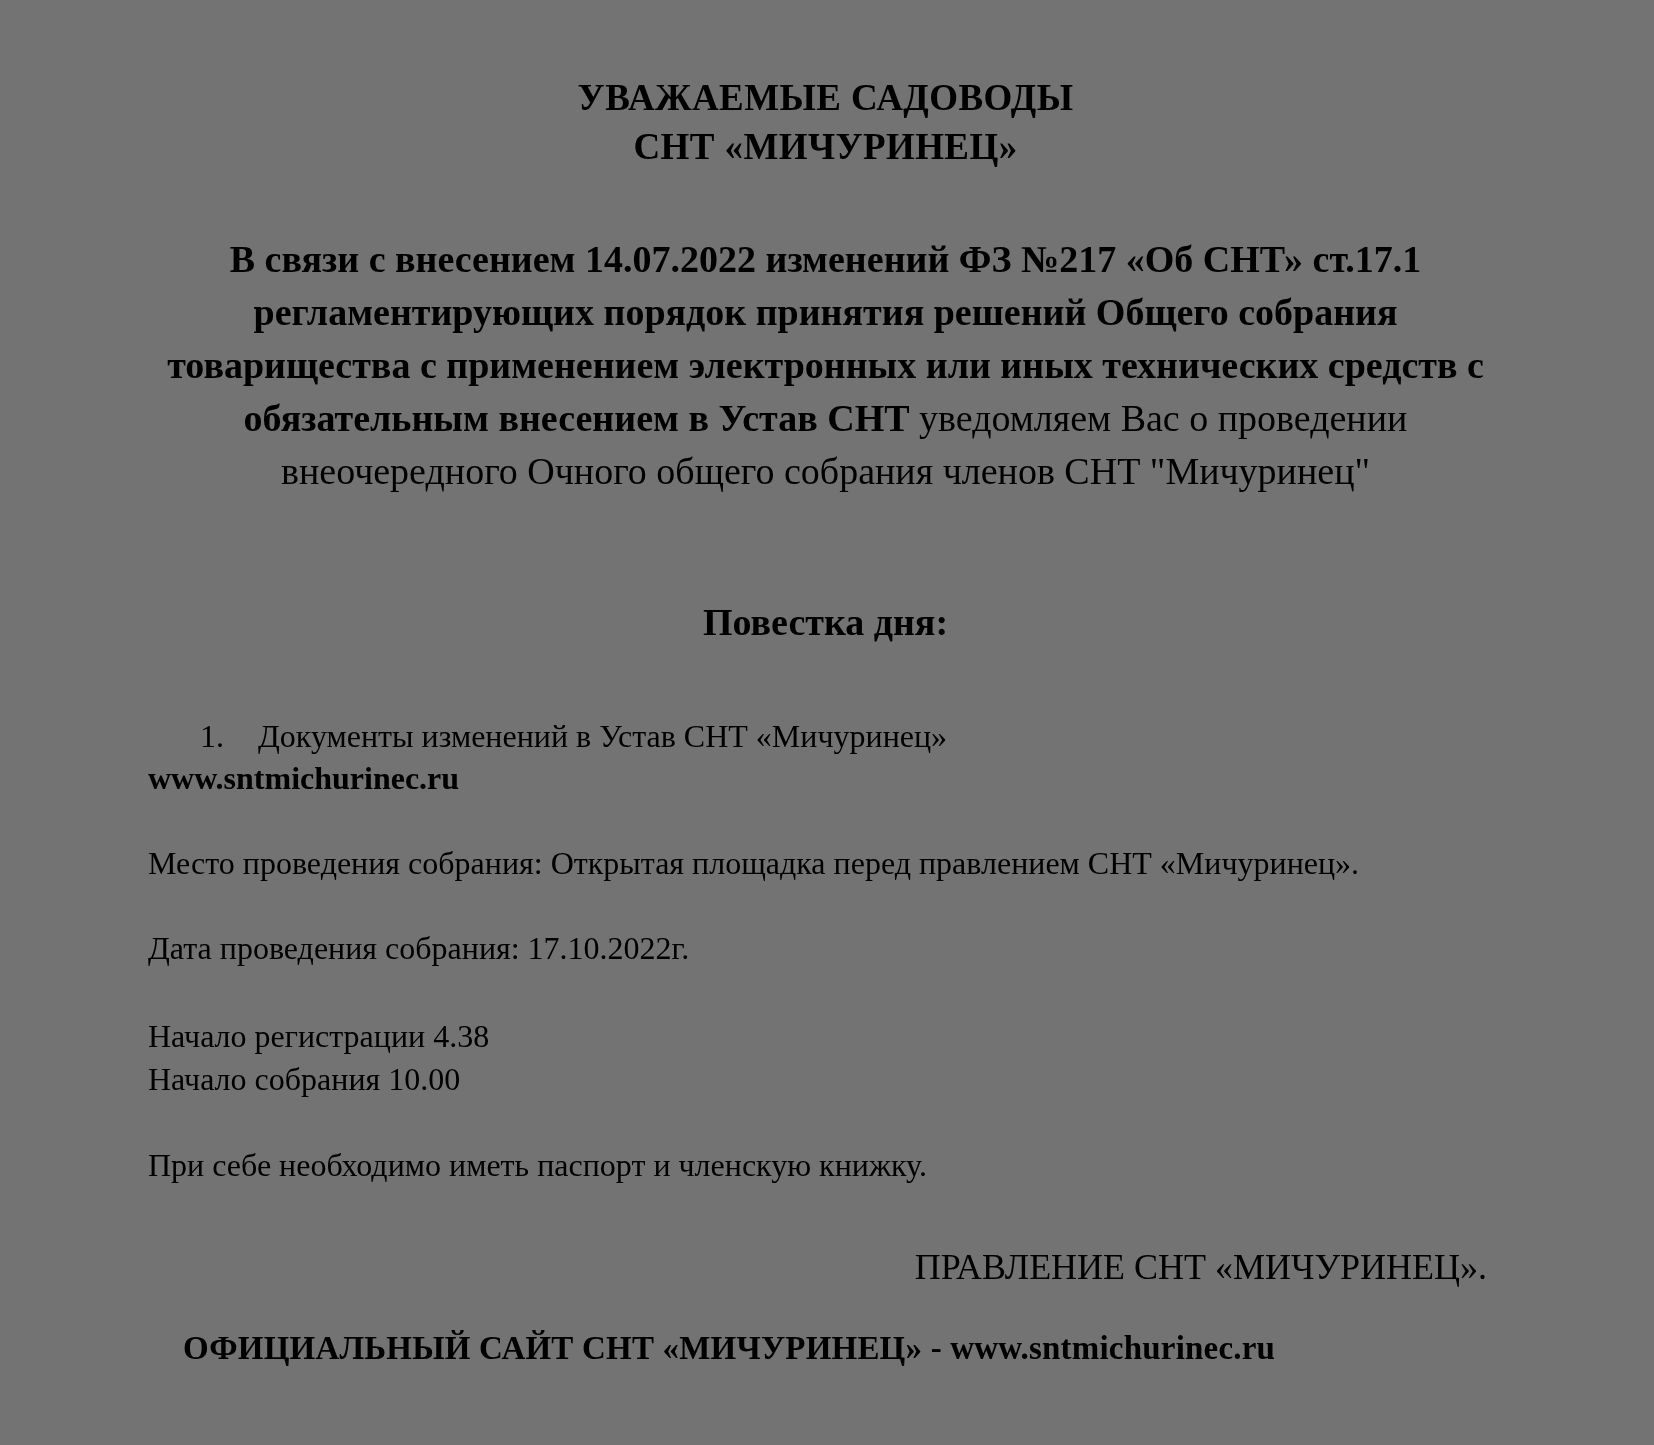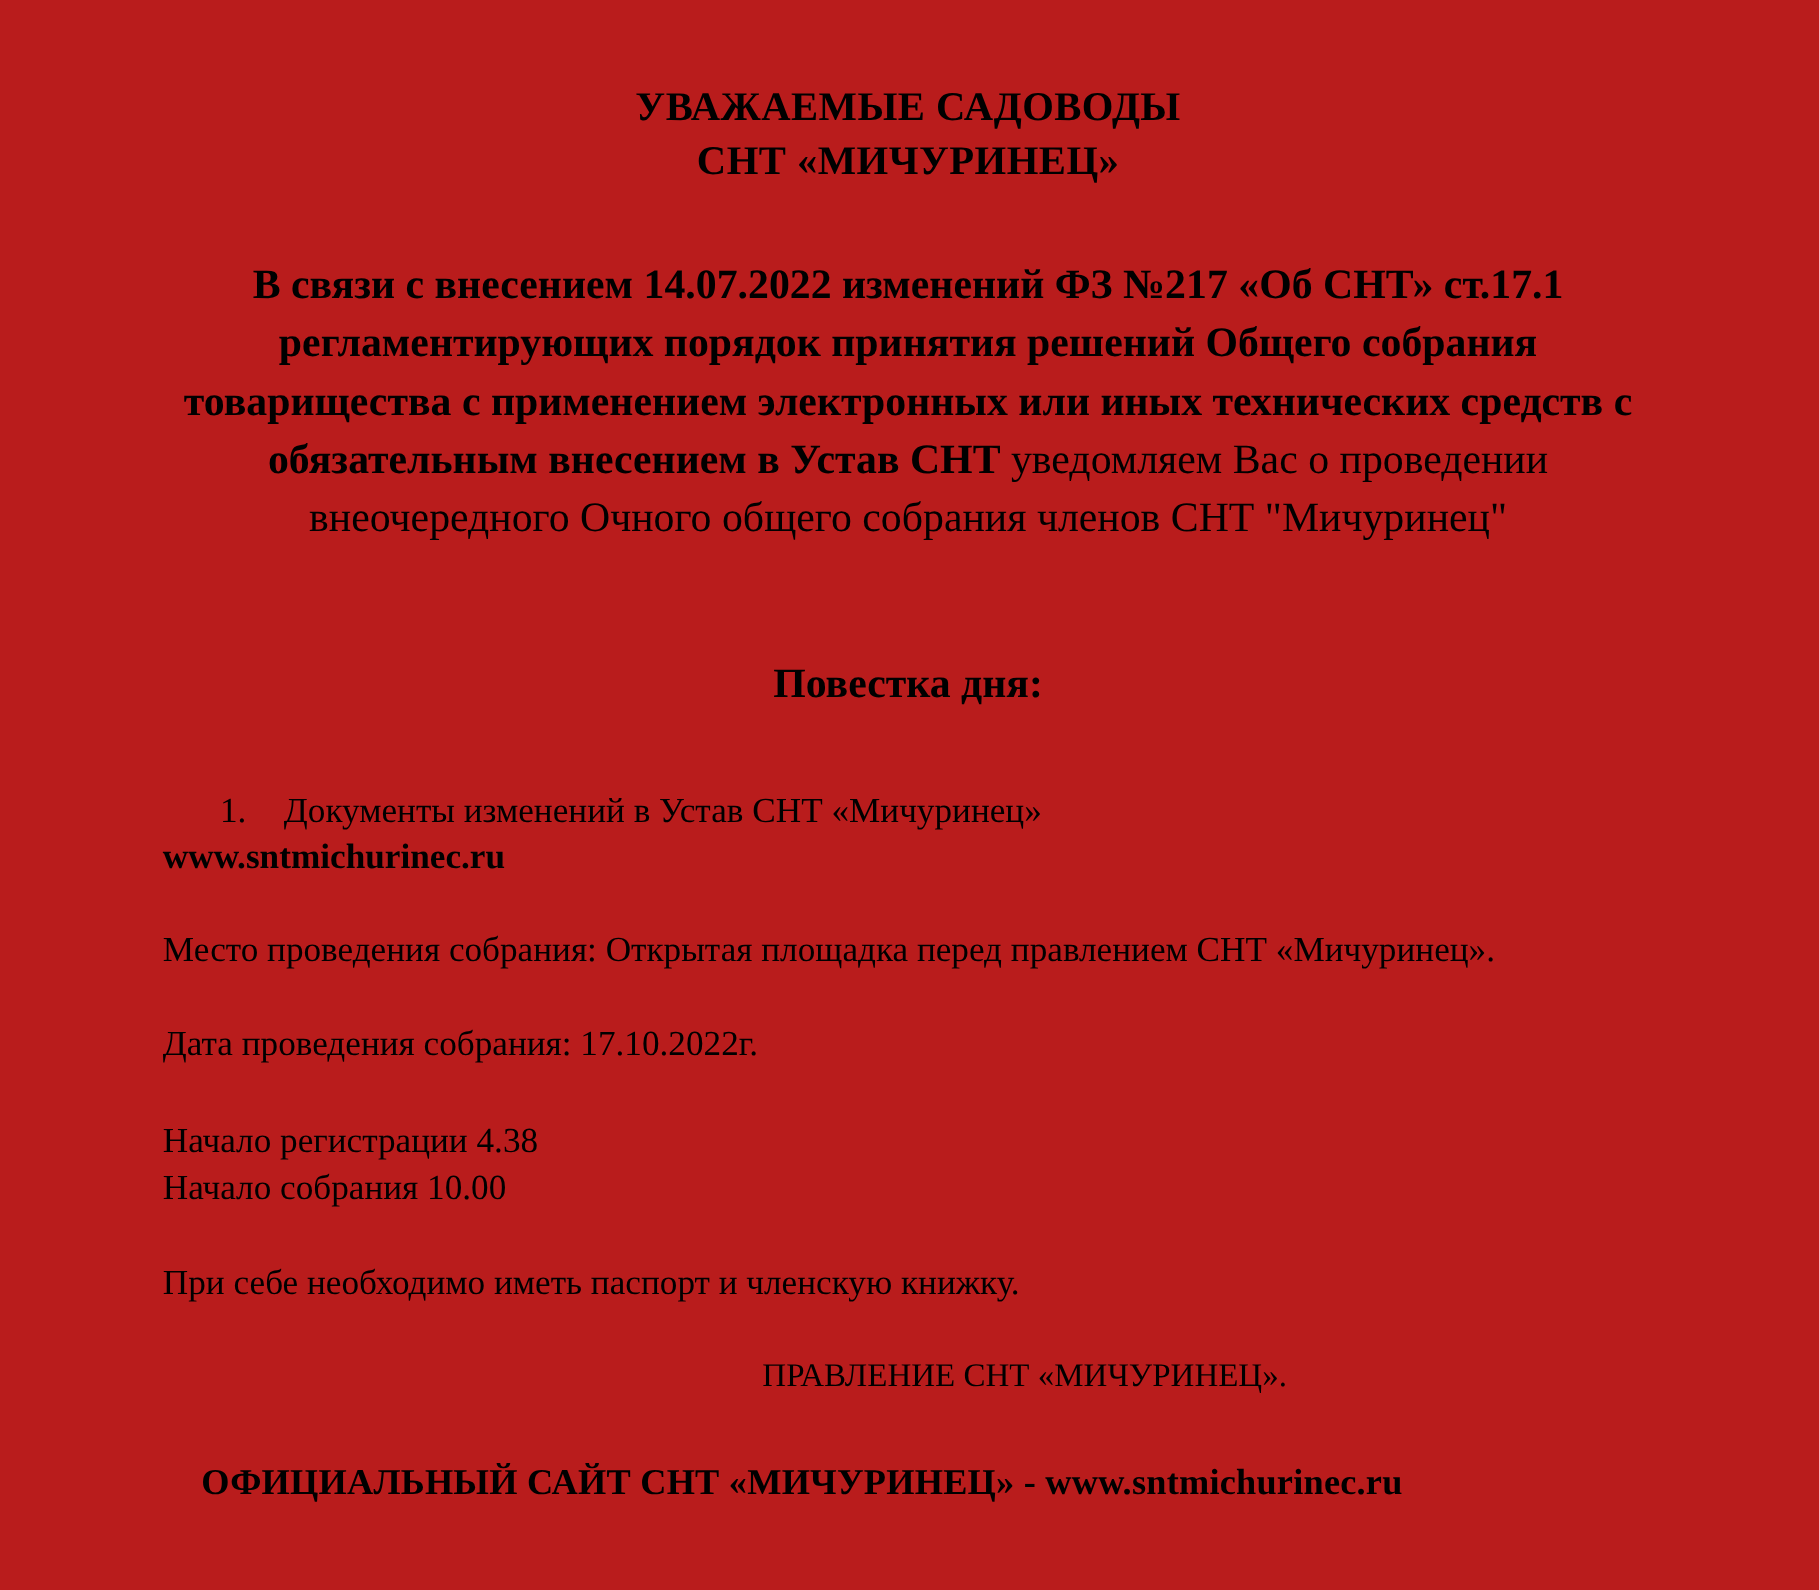--- a/index.html
+++ b/index.html
@@ -10,21 +10,21 @@
   }
   body {
     font-family: "Liberation Serif", "DejaVu Serif", serif;
     color: #000000;
   }
   .page {
     position: relative;
     width: 1654px;
     height: 1445px;
     margin: 0 auto;
-    background: #b91c1c;
+    background: #737373;
     box-sizing: border-box;
     overflow: hidden;
   }
   .content {
     position: absolute;
     left: 148px;
     top: 0;
     width: 1355px;
   }
 
@@ -108,25 +108,26 @@
   .times-block {
     padding-top: 46px;
   }
   .times-block .time-row {
     font-size: 32px;
     line-height: 43px;
   }
 
   
   .board-line {
-    font-size: 30px;
+    font-size: 36px;
     line-height: 38px;
-    margin: 0;
+    margin: 16px;
     padding-top: 46px;
     padding-left: 545px;
+    text-align: right;
   }
 
   
   .footer-line {
     position: absolute;
     left: 148px;
     top: 1327px;
     width: 1355px;
     font-size: 33px;
     line-height: 42px;

